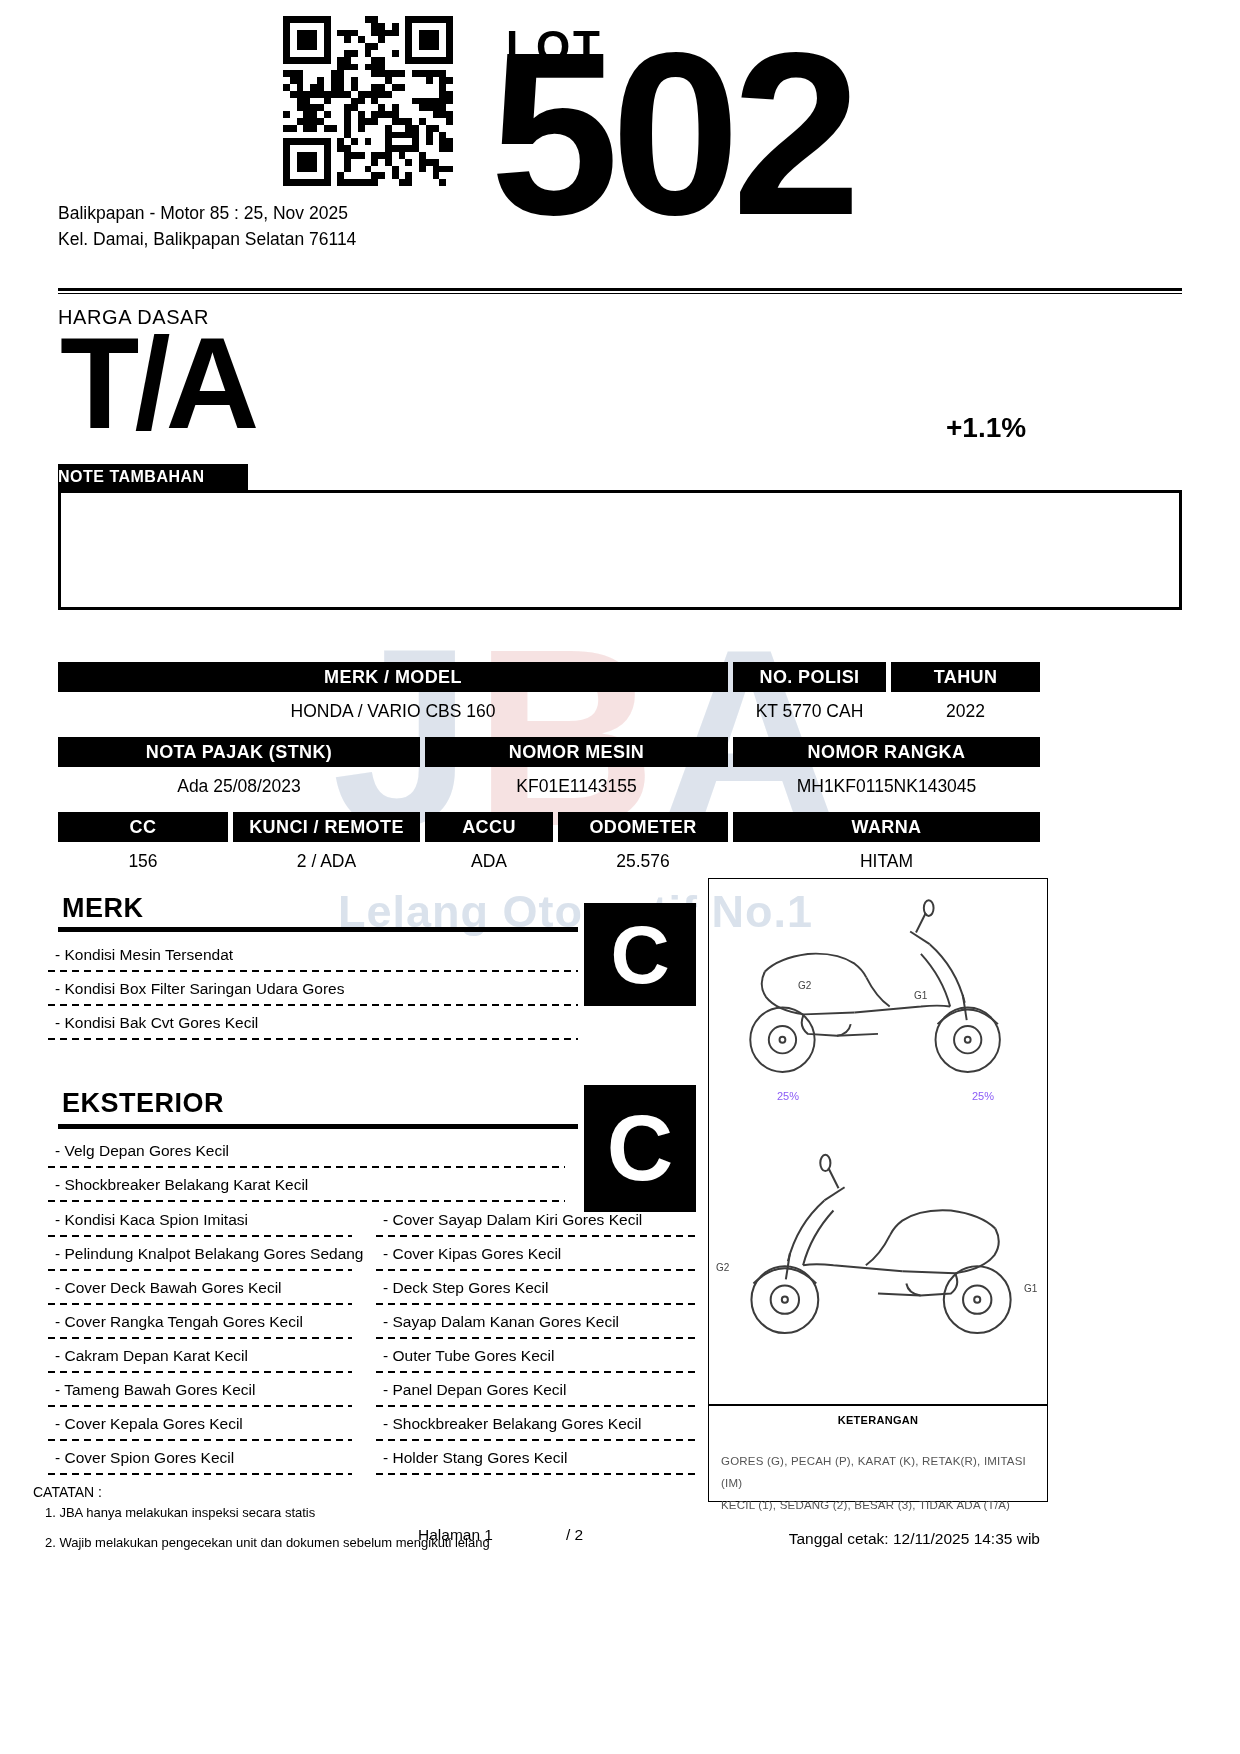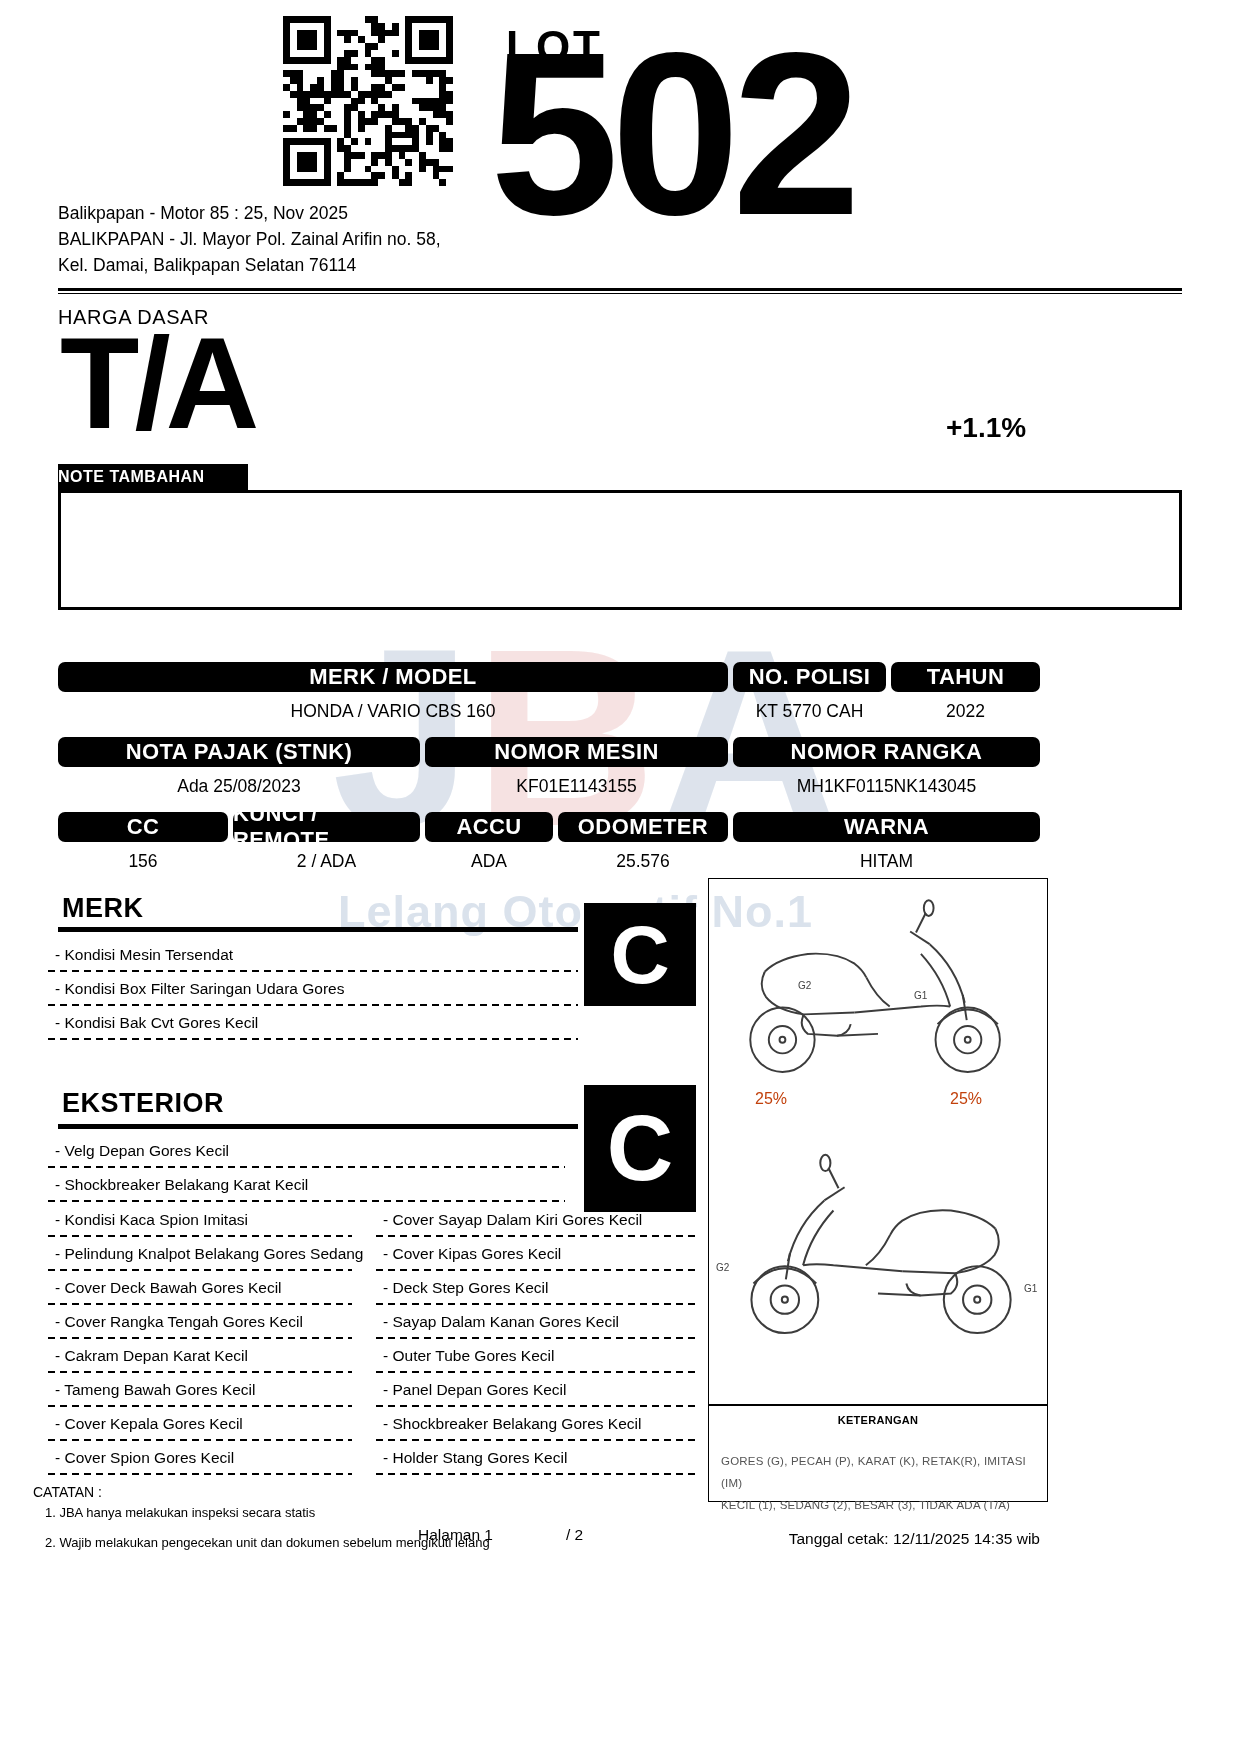--- a/index.html
+++ b/index.html
@@ -24,21 +24,21 @@
   .divider { left:58px; top:288px; width:1124px; height:6px; border-top:3px solid #000; border-bottom:1px solid #000; }
 
   .harga-label { left:58px; top:306px; font-size:20px; letter-spacing:.6px; }
   .harga-value { left:60px; top:318px; font-size:130px; font-weight:bold; line-height:1; letter-spacing:-5px; }
   .harga-increment { left:946px; top:412px; font-size:28px; font-weight:bold; }
 
   .note-label { left:58px; top:464px; width:190px; height:26px; background:#000; color:#fff; font-weight:bold; font-size:16px; display:flex; align-items:center; padding-left:0; letter-spacing:.5px; }
   .note-box { left:58px; top:490px; width:1124px; height:120px; border:3px solid #000; }
 
   
-  .hdr { background:#000; color:#fff; font-weight:bold; font-size:22px; display:flex; align-items:center; justify-content:center; letter-spacing:.4px;border-radius:7px; }
+  .hdr { background:#000; color:#fff; font-weight:bold; font-size:18px; display:flex; align-items:center; justify-content:center; letter-spacing:.4px; }
   .val { font-size:17.5px; display:flex; align-items:center; justify-content:center; }
 
   
   .sec-title { font-size:27px; font-weight:bold; letter-spacing:.5px; }
   .sec-rule { background:#000; height:5px; }
   .grade { background:#000; color:#fff; display:flex; align-items:center; justify-content:center; font-weight:bold; }
 
   .row { position:relative; height:34px; }
   .row::after { content:""; position:absolute; left:0; right:0; bottom:0; height:2px;
     background:repeating-linear-gradient(90deg,#000 0 7px,transparent 7px 12px); }
@@ -51,21 +51,21 @@
   .cell-r { left:328px; width:324px; }
 
   
   .diagram-box { left:708px; top:878px; width:340px; height:527px; border:1.5px solid #000; background:transparent; }
   .ket-box { left:708px; top:1405px; width:340px; height:97px; border:1.5px solid #000; padding:8px 12px 0 12px; }
   .ket-title { font-size:11px; font-weight:bold; letter-spacing:.3px; margin-bottom:25px;text-align:center; }
   .ket-line { font-size:11.5px; color:#555; line-height:1.9; letter-spacing:.2px; }
   .scooter-top { left:722px; top:892px; width:312px; height:196px; }
   .scooter-bottom { left:716px; top:1128px; width:324px; height:240px; transform:scaleX(-1); }
   .scooter-top svg, .scooter-bottom svg { width:100%; height:100%; }
-  .pct { font-size:16px; color:#c2410c; }
+  .pct { font-size:11px; color:#8b5cf6;margin-left:22px; }
   .g-label { font-size:10px; color:#444; }
 
   
   .catatan-title { left:33px; top:1484px; font-size:14px; }
   .catatan-item { left:45px; top:1504px; font-size:13px; line-height:18px; }
   .catatan-item2 { left:45px; top:1522px; font-size:13px; line-height:18px;margin-top:12px; }
   .footer-page { left:418px; top:1526px; font-size:15.5px; }
   .footer-page-total { left:566px; top:1526px; font-size:15.5px; }
   .footer-print { left:700px; top:1530px; width:340px; text-align:right; font-size:15.5px; }
 </style>
@@ -298,21 +298,20 @@
           <rect fill="#fff" x="19" y="1" width="5" height="5"></rect>
           <rect fill="#000" x="20" y="2" width="3" height="3"></rect>
           <rect x="0" y="18" width="7" height="7"></rect>
           <rect fill="#fff" x="1" y="19" width="5" height="5"></rect>
           <rect fill="#000" x="2" y="20" width="3" height="3"></rect>
         </svg></div>
     <div class="abs lot-label">LOT</div>
     <div class="abs lot-number">502</div>
     <div class="abs address">
       <div>Balikpapan - Motor 85 : 25, Nov 2025</div>
-      <div>BALIKPAPAN - Jl. Mayor Pol. Zainal Arifin no. 58,</div>
       <div>Kel. Damai, Balikpapan Selatan 76114</div>
     </div>
     <div class="abs divider"></div>
 
     <div class="abs harga-label">HARGA DASAR</div>
     <div class="abs harga-value">T/A</div>
     <div class="abs harga-increment">+1.1%</div>
 
     <div class="abs note-label">NOTE TAMBAHAN</div>
     <div class="abs note-box"></div>

